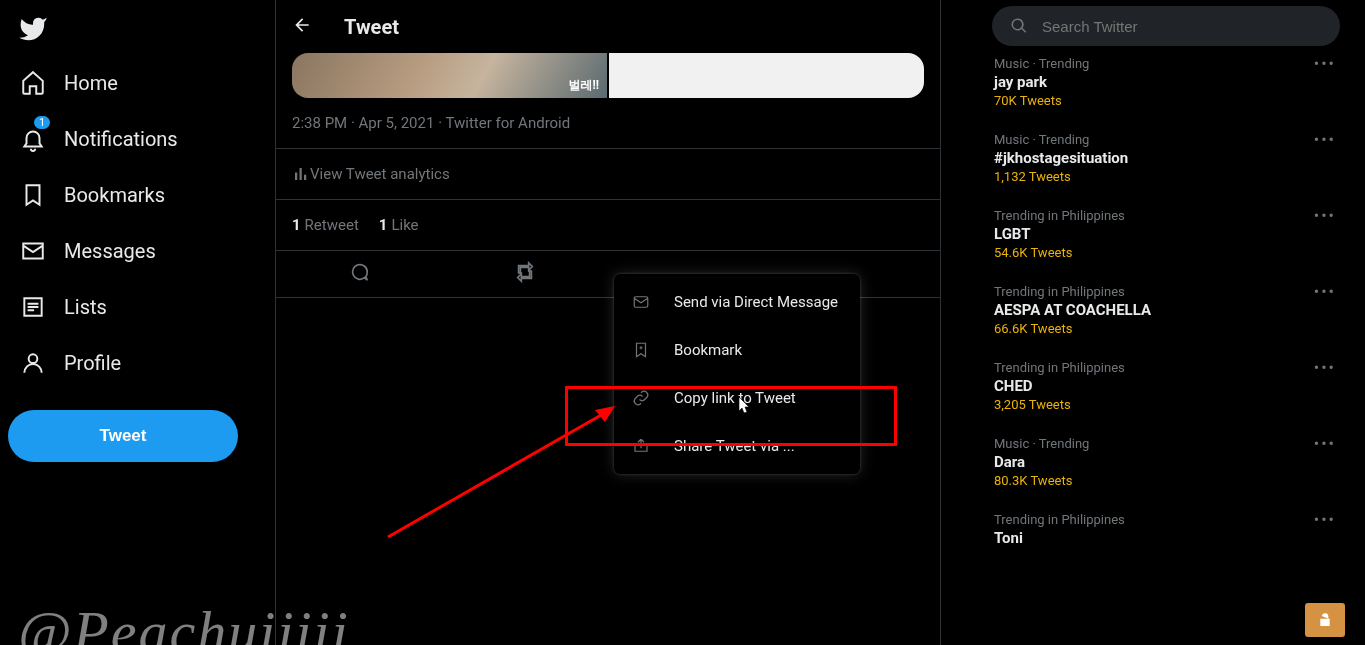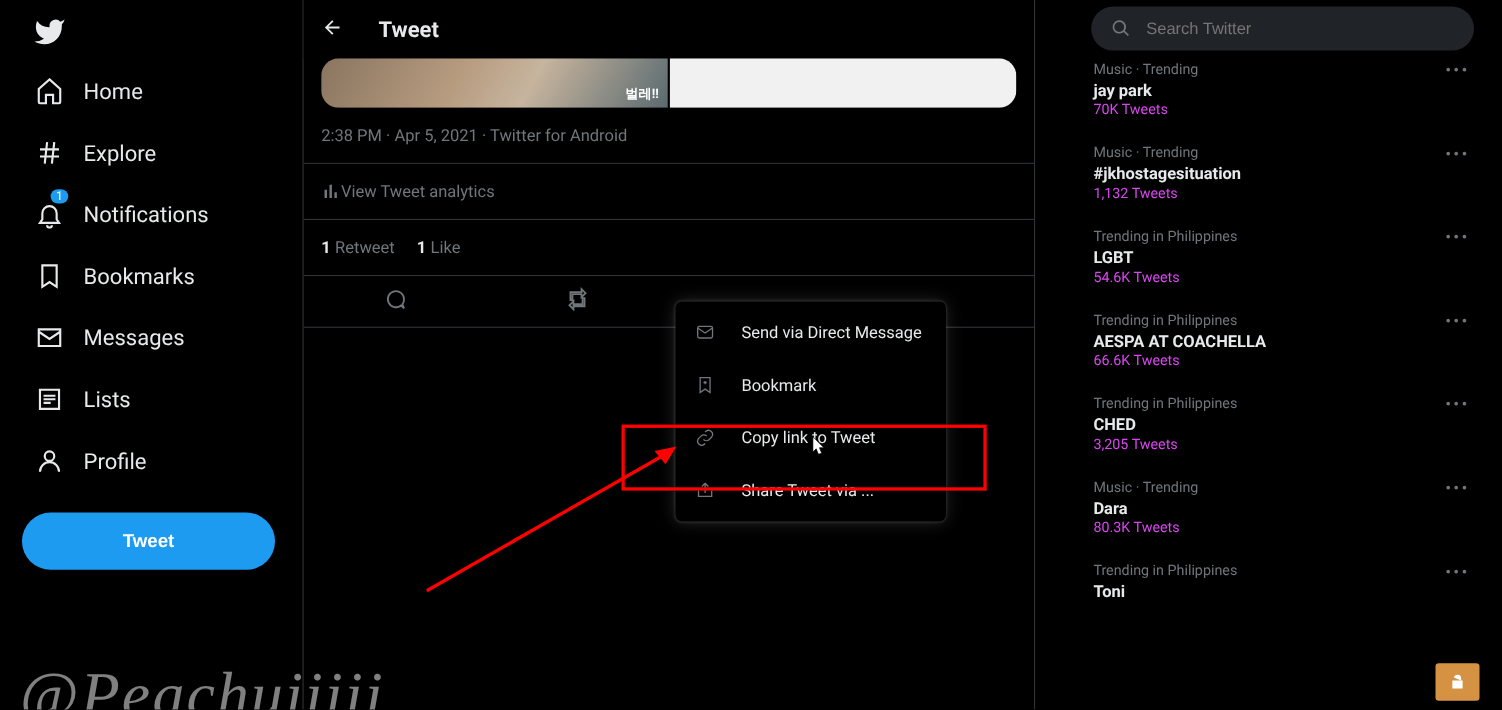--- a/index.html
+++ b/index.html
@@ -9,21 +9,21 @@
     font-family: -apple-system, BlinkMacSystemFont, "Segoe UI", Roboto, Helvetica, Arial, sans-serif;
     width: 1365px;
     height: 645px;
     overflow: hidden;
     position: relative;
   }
 
   
   .left-sidebar {
     position: absolute;
-    left: 12px; top: 0;
+    left: 0; top: 0;
     width: 275px;
     height: 100%;
     padding: 4px 8px;
   }
   .logo-wrap {
     width: 50px; height: 50px;
     display: flex; align-items: center; justify-content: center;
     border-radius: 50%;
     margin-bottom: 4px;
   }
@@ -245,21 +245,21 @@
     font-size: 15px;
     flex: 1;
     outline: none;
   }
   .trend-item {
     padding: 10px 2px 14px;
     position: relative;
   }
   .trend-meta { font-size: 13px; color: #71767b; }
   .trend-title { font-size: 15px; font-weight: 700; color: #e7e9ea; margin-top: 2px; }
-  .trend-count { font-size: 13px; color: #d946ef; margin-top: 2px; }
+  .trend-count { font-size: 13px; color: #eab308; margin-top: 2px; }
   .trend-more {
     position: absolute;
     right: 4px; top: 8px;
     color: #71767b;
     font-size: 16px;
     letter-spacing: 2px;
     cursor: pointer;
   }
   .lock-badge {
     position: absolute;
@@ -283,26 +283,20 @@
       </svg>
   </div>
 
   <div class="nav-item">
     <svg viewBox="0 0 24 24">
         <path class="icon-stroke" d="M12 2l9 8v11a1 1 0 01-1 1h-5v-7h-6v7H4a1 1 0 01-1-1V10l9-8z"></path>
       </svg>
     <span>Home</span>
   </div>
 
-  <div class="nav-item">
-    <svg viewBox="0 0 24 24">
-        <path class="icon-stroke" d="M4 9h16M4 15h16M10 3L8 21M16 3l-2 18"></path>
-      </svg>
-    <span>Explore</span>
-  </div>
 
   <div class="nav-item" style="position:relative">
     <svg viewBox="0 0 24 24">
         <path class="icon-stroke" d="M18 16v-5a6 6 0 10-12 0v5l-2 3h16l-2-3zM10 21a2 2 0 004 0"></path>
       </svg>
     <span class="nav-badge">1</span>
     <span>Notifications</span>
   </div>
 
   <div class="nav-item">

